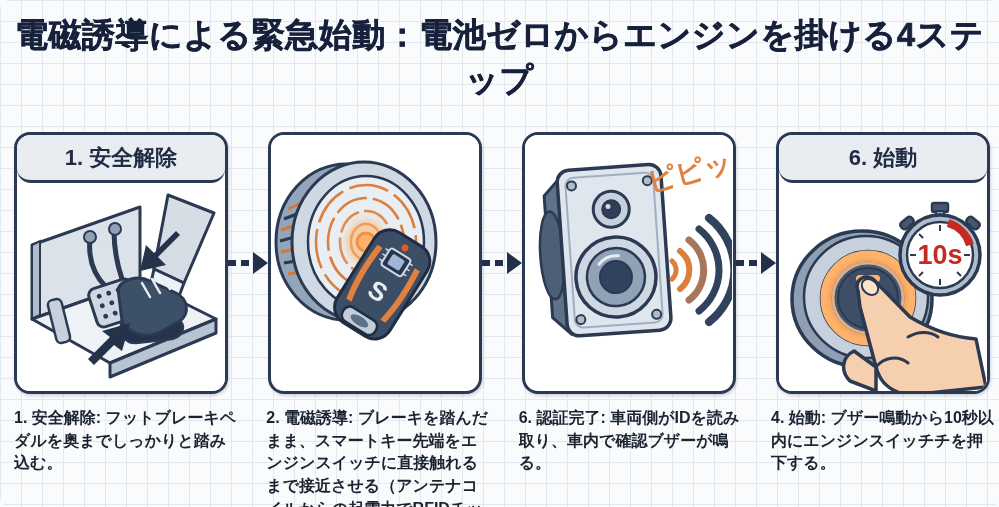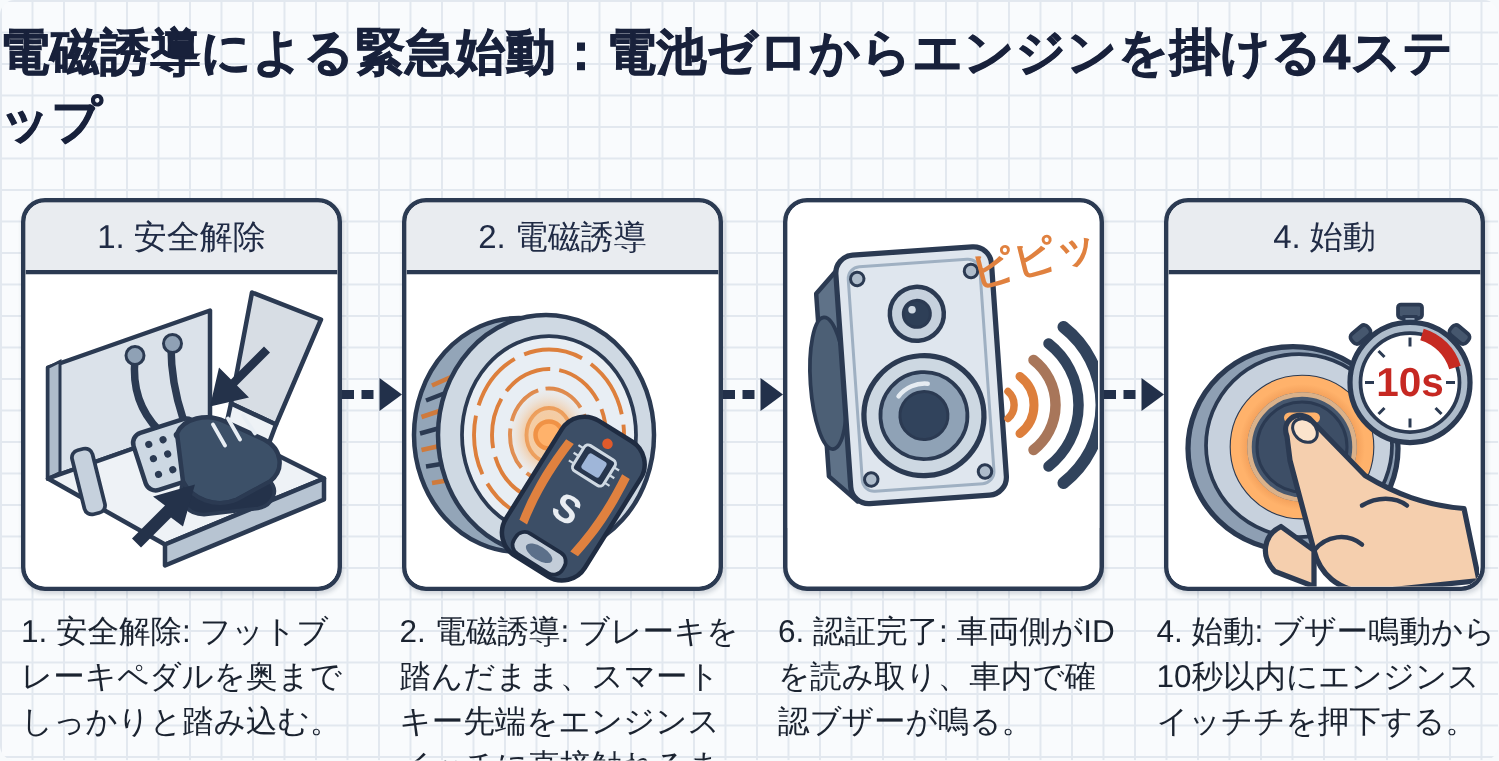--- a/index.html
+++ b/index.html
@@ -13,20 +13,21 @@
     position:relative; width:999px; height:507px;
     background-color:#f9fbfd;
     background-image:
       linear-gradient(#e2e8ef 1px, transparent 1px),
       linear-gradient(90deg, #e2e8ef 1px, transparent 1px);
     background-size:21px 21px;
     border-radius:10px;
   }
   .title {
     padding-top:13px;
+    text-align:center;
     font-size:33px;
     font-weight:900;
     letter-spacing:0.5px;
     color:#18213b;
     -webkit-text-stroke:0.6px #18213b;
   }
   .cards-row {
     display:flex;
     align-items:flex-start;
     padding:0 14px;
@@ -45,38 +46,38 @@
     border:3px solid #2b3a52;
     border-radius:16px;
     overflow:hidden;
     box-shadow:1px 2px 3px rgba(40,55,80,0.18);
   }
   .card-header {
     height:48px;
     background:#e9ecf0;
     border-bottom:3px solid #2b3a52;
     display:flex; align-items:center; justify-content:center;
-    font-size:22px; font-weight:400; color:#202b45;
+    font-size:22px; font-weight:700; color:#202b45;border-radius:14px;
   }
   .card-body {
     height:217px;
     display:flex; align-items:center; justify-content:center;
     background:#fff;
   }
   .desc-row {
     display:flex;
     padding:0 14px;
     margin-top:13px;
   }
   .desc-col { width:214px; flex:0 0 214px; }
   .desc-gap { flex:1 1 auto; }
   .desc {
     width:226px;
-    font-size:21px;
-    font-weight:400;
+    font-size:16px;
+    font-weight:700;
     line-height:1.42;
     color:#1b2330;
   }
   svg { display:block; }
 </style>
 </head>
 <body>
 
 <div class="canvas">
 
@@ -142,21 +143,20 @@
     <div class="arrow-col">
       <svg width="40" height="30" viewBox="0 0 40 30">
         <rect x="0" y="12" width="8" height="6" fill="#22304a"></rect>
         <rect x="13" y="12" width="8" height="6" fill="#22304a"></rect>
         <polygon points="25,4 40,15 25,26" fill="#22304a"></polygon>
       </svg>
     </div>
 
     <div class="step-col">
       <div class="card">
-        <div class="card-header">2. 電磁誘導</div>
         <div class="card-body">
           <svg width="206" height="210" viewBox="0 0 206 210">
             <defs>
               <radialGradient id="glow" cx="50%" cy="50%" r="50%">
                 <stop offset="0%" stop-color="#ffcf9a"></stop>
                 <stop offset="55%" stop-color="#f8b573" stop-opacity="0.55"></stop>
                 <stop offset="100%" stop-color="#eef2f6" stop-opacity="0"></stop>
               </radialGradient>
             </defs>
 
@@ -265,21 +265,21 @@
     <div class="arrow-col">
       <svg width="40" height="30" viewBox="0 0 40 30">
         <rect x="0" y="12" width="8" height="6" fill="#22304a"></rect>
         <rect x="13" y="12" width="8" height="6" fill="#22304a"></rect>
         <polygon points="25,4 40,15 25,26" fill="#22304a"></polygon>
       </svg>
     </div>
 
     <div class="step-col">
       <div class="card">
-        <div class="card-header">4. 始動</div>
+        <div class="card-header">6. 始動</div>
         <div class="card-body">
           <svg width="206" height="210" viewBox="0 0 206 210">
             <defs>
               <radialGradient id="btnglow" cx="50%" cy="50%" r="50%">
                 <stop offset="60%" stop-color="#e0813f"></stop>
                 <stop offset="100%" stop-color="#ffb26b"></stop>
               </radialGradient>
             </defs>
 
             <ellipse cx="82" cy="112" rx="70" ry="68" fill="#8e9fb3" stroke="#2b3a52" stroke-width="3.5"></ellipse>

